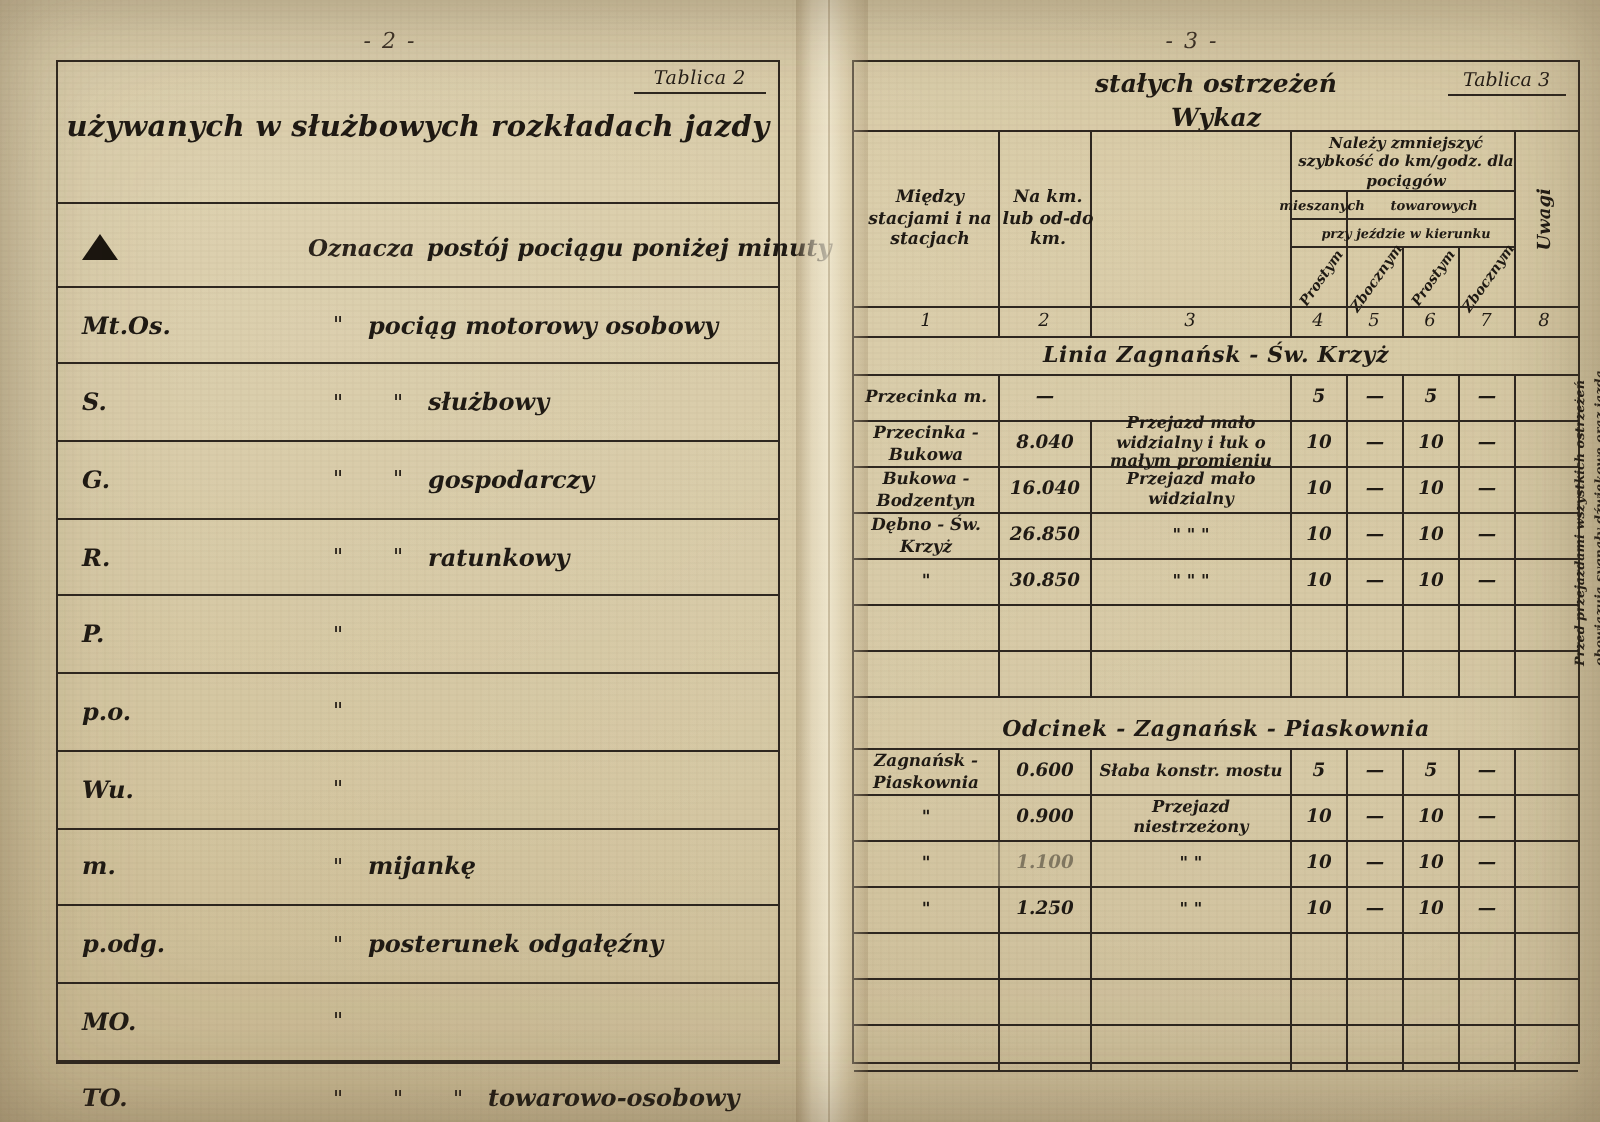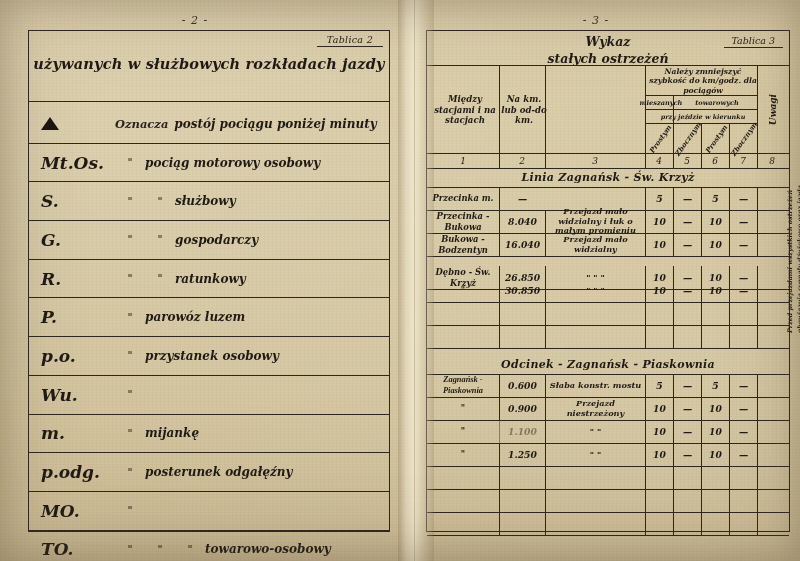--- a/index.html
+++ b/index.html
@@ -77,27 +77,27 @@
 
   .legend-rows{position:absolute;left:0;top:74px;width:100%;}
   .lrow{
     position:relative;height:37.7px;
     border-top:1.3px solid #2e2720;
     display:flex;align-items:center;
   }
   .lrow:first-child{border-top:none;}
   .lsym{
     width:74px;flex:0 0 74px;padding-left:12px;
-    font-size:17px;font-style:italic;font-weight:bold;
+    font-size:12px;font-style:italic;font-weight:bold;
     font-family:"DejaVu Serif",serif;color:#1f1a14;
     display:flex;align-items:center;
   }
   .lmid{
     flex:0 0 auto;display:flex;align-items:flex-end;
-    font-size:10px;color:#2b241c;
+    font-size:10px;color:#2b241c;margin-left:39px;
   }
   .dq{display:inline-block;width:30px;text-align:center;font-style:italic;font-size:11px;}
   .ltxt{
     flex:1;font-size:12px;font-style:italic;font-weight:bold;
     font-family:"DejaVu Serif",serif;color:#1f1a14;white-space:nowrap;
   }
   .glyph-tri{
     width:0;height:0;border-left:9px solid transparent;border-right:9px solid transparent;
     border-bottom:13px solid #1a150f;
   }
@@ -230,30 +230,28 @@
             </div>
             <div class="ltxt">ratunkowy</div>
           </div>
           <div class="lrow">
             <div class="lsym">
               <span>P.</span>
             </div>
             <div class="lmid">
               <span class="dq">"</span>
             </div>
-            <div class="ltxt">parowóz luzem</div>
           </div>
           <div class="lrow">
             <div class="lsym">
               <span>p.o.</span>
             </div>
             <div class="lmid">
               <span class="dq">"</span>
             </div>
-            <div class="ltxt">przystanek osobowy</div>
           </div>
           <div class="lrow">
             <div class="lsym">
               <span>Wu.</span>
             </div>
             <div class="lmid">
               <span class="dq">"</span>
             </div>
           </div>
           <div class="lrow">
@@ -298,22 +296,22 @@
   </div>
 
   <div class="gutter"></div>
   <div class="gutter-line"></div>
 
   <div class="leaf leaf-r">
     <div class="folio folio-r">- 3 -</div>
 
     <div class="frame tbl3">
       <div class="tbl3-title">
+        <div>stałych ostrzeżeń</div>
         <div>Wykaz</div>
-        <div>stałych ostrzeżeń</div>
       </div>
       <div class="tbl3-label">Tablica 3</div>
 
       <div class="hdr">
         <div class="hrule" style="top:0;"></div>
 
         <div class="vline" style="left:72px;height:88px;"></div>
         <div class="vline" style="left:118px;height:88px;"></div>
         <div class="vline" style="left:218px;height:88px;"></div>
         <div class="vline" style="left:330px;height:88px;"></div>
@@ -391,21 +389,21 @@
           <div class="drow" style="top: 66px; height: 23px;">
             <div class="dcell " style="left: 0px; width: 72px;">Bukowa - Bodzentyn</div>
             <div class="dcell km" style="left: 72px; width: 46px; border-left: 1.2px solid rgb(46, 39, 32);">16.040</div>
             <div class="dcell desc" style="left: 118px; width: 100px; border-left: 1.2px solid rgb(46, 39, 32);">Przejazd mało widzialny</div>
             <div class="dcell sp" style="left: 218px; width: 28px; border-left: 1.2px solid rgb(46, 39, 32);">10</div>
             <div class="dcell sp" style="left: 246px; width: 28px; border-left: 1.2px solid rgb(46, 39, 32);">—</div>
             <div class="dcell sp" style="left: 274px; width: 28px; border-left: 1.2px solid rgb(46, 39, 32);">10</div>
             <div class="dcell sp" style="left: 302px; width: 28px; border-left: 1.2px solid rgb(46, 39, 32);">—</div>
             <div class="dcell " style="left: 330px; width: 30px; border-left: 1.2px solid rgb(46, 39, 32);"></div>
           </div>
-          <div class="drow" style="top: 99px; height: 23px;">
+          <div class="drow" style="top: 89px; height: 23px;">
             <div class="dcell " style="left: 0px; width: 72px;">Dębno - Św. Krzyż</div>
             <div class="dcell km" style="left: 72px; width: 46px; border-left: 1.2px solid rgb(46, 39, 32);">26.850</div>
             <div class="dcell desc" style="left: 118px; width: 100px; border-left: 1.2px solid rgb(46, 39, 32);">"        "        "</div>
             <div class="dcell sp" style="left: 218px; width: 28px; border-left: 1.2px solid rgb(46, 39, 32);">10</div>
             <div class="dcell sp" style="left: 246px; width: 28px; border-left: 1.2px solid rgb(46, 39, 32);">—</div>
             <div class="dcell sp" style="left: 274px; width: 28px; border-left: 1.2px solid rgb(46, 39, 32);">10</div>
             <div class="dcell sp" style="left: 302px; width: 28px; border-left: 1.2px solid rgb(46, 39, 32);">—</div>
             <div class="dcell " style="left: 330px; width: 30px; border-left: 1.2px solid rgb(46, 39, 32);"></div>
           </div>
           <div class="drow" style="top: 112px; height: 23px;">
@@ -433,21 +431,21 @@
             <div class="dcell km" style="left: 72px; width: 46px; border-left: 1.2px solid rgb(46, 39, 32);"></div>
             <div class="dcell desc" style="left: 118px; width: 100px; border-left: 1.2px solid rgb(46, 39, 32);"></div>
             <div class="dcell sp" style="left: 218px; width: 28px; border-left: 1.2px solid rgb(46, 39, 32);"></div>
             <div class="dcell sp" style="left: 246px; width: 28px; border-left: 1.2px solid rgb(46, 39, 32);"></div>
             <div class="dcell sp" style="left: 274px; width: 28px; border-left: 1.2px solid rgb(46, 39, 32);"></div>
             <div class="dcell sp" style="left: 302px; width: 28px; border-left: 1.2px solid rgb(46, 39, 32);"></div>
             <div class="dcell " style="left: 330px; width: 30px; border-left: 1.2px solid rgb(46, 39, 32);"></div>
           </div>
           <div class="secttl" style="top: 187px;">Odcinek - Zagnańsk - Piaskownia</div>
           <div class="drow" style="top: 207px; height: 23px;">
-            <div class="dcell " style="left: 0px; width: 72px; font-family: Liberation Serif, serif;">Zagnańsk - Piaskownia</div>
+            <div class="dcell " style="left: 0px; width: 72px;">Zagnańsk - Piaskownia</div>
             <div class="dcell km" style="left: 72px; width: 46px; border-left: 1.2px solid rgb(46, 39, 32);">0.600</div>
             <div class="dcell desc" style="left: 118px; width: 100px; border-left: 1.2px solid rgb(46, 39, 32);">Słaba konstr. mostu</div>
             <div class="dcell sp" style="left: 218px; width: 28px; border-left: 1.2px solid rgb(46, 39, 32);">5</div>
             <div class="dcell sp" style="left: 246px; width: 28px; border-left: 1.2px solid rgb(46, 39, 32);">—</div>
             <div class="dcell sp" style="left: 274px; width: 28px; border-left: 1.2px solid rgb(46, 39, 32);">5</div>
             <div class="dcell sp" style="left: 302px; width: 28px; border-left: 1.2px solid rgb(46, 39, 32);">—</div>
             <div class="dcell " style="left: 330px; width: 30px; border-left: 1.2px solid rgb(46, 39, 32);"></div>
           </div>
           <div class="drow" style="top: 230px; height: 23px;">
             <div class="dcell " style="left: 0px; width: 72px;">"</div>

